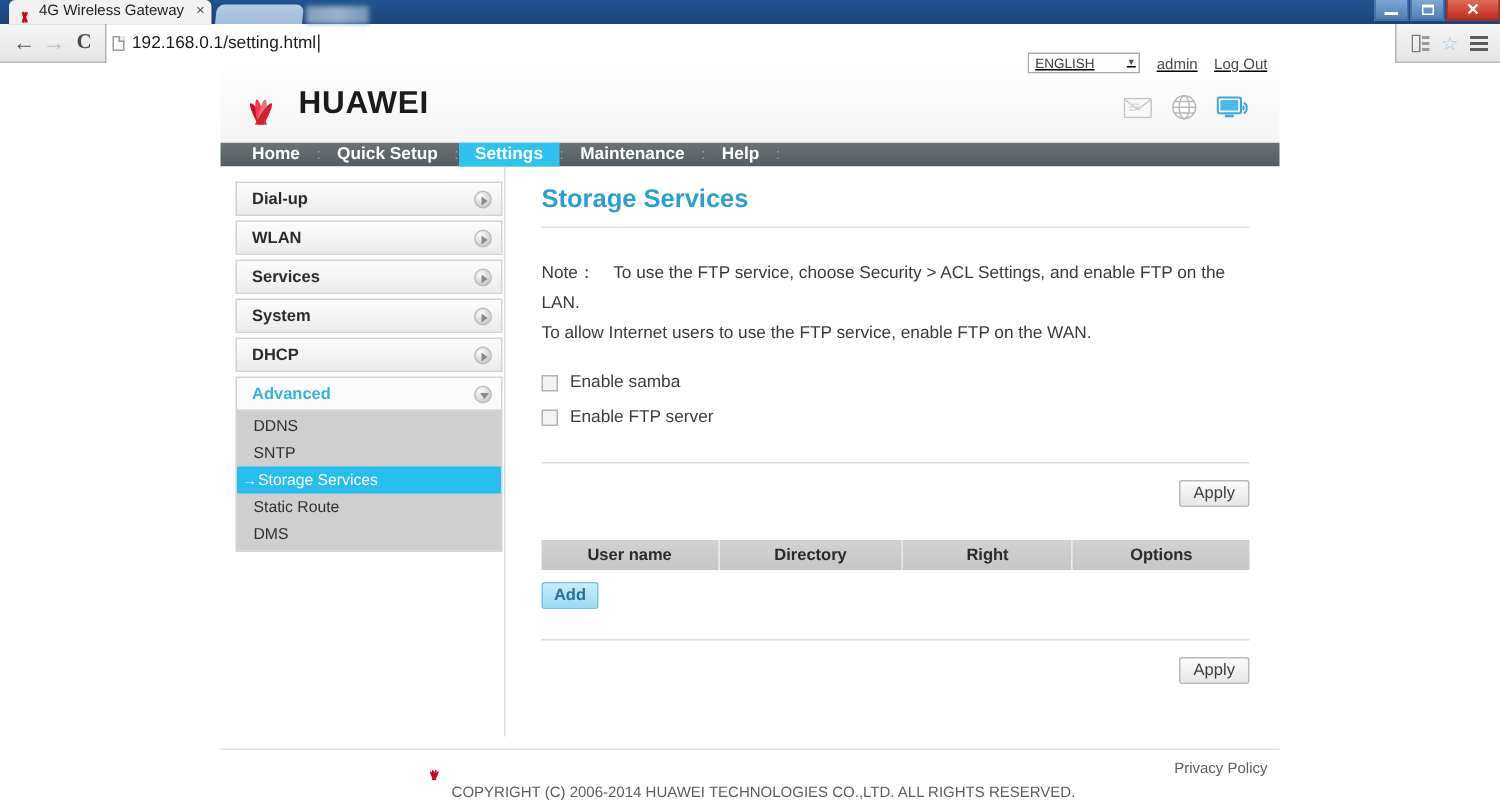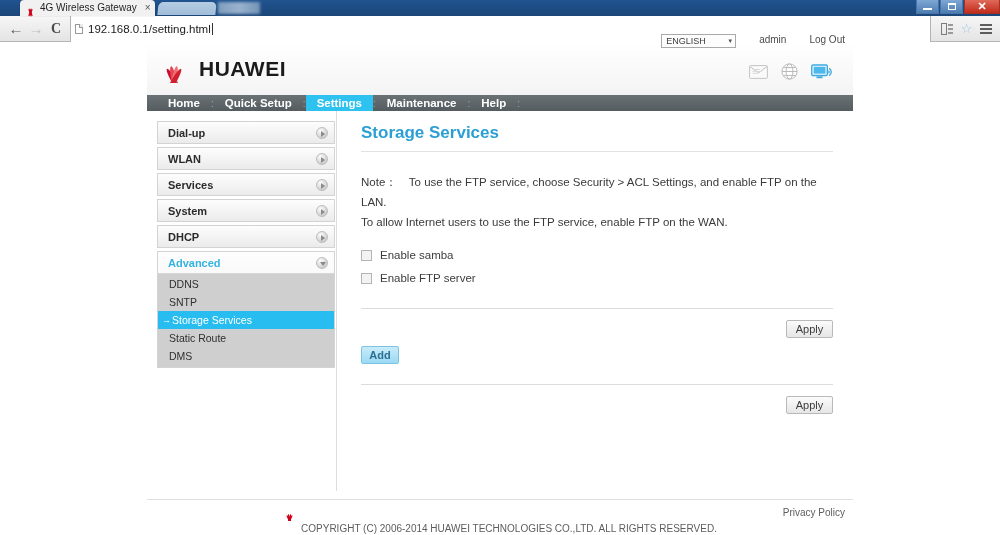--- a/index.html
+++ b/index.html
@@ -13,22 +13,22 @@
   }
 
   
   #browser-chrome { width: 1000px; }
 
   .tabstrip {
     height: 16px;
     background: linear-gradient(#20538f, #1b4679);
     position: relative;
     display: flex;
-    align-items: center;
-    padding-left: 20px;
+    align-items: flex-end;
+    padding-left: 6px;
   }
   .tab {
     height: 16px;
     background: #f1f1f1;
     border-top-left-radius: 4px;
     border-top-right-radius: 4px;
     display: flex;
     align-items: center;
     padding: 0 4px 0 5px;
     max-width: 150px;
@@ -201,25 +201,26 @@
   }
 
   .header-right {
     position: absolute;
     right: 8px;
     top: -8px;
     text-align: right;
   }
   .hr-row1 {
     display: flex;
-    align-items: flex-start;
+    align-items: flex-end;
     justify-content: flex-end;
-    gap: 23px;
+    gap: 11px;
     height: 15px;
     overflow: hidden;
+    text-decoration: underline;
   }
   .lang-select {
     width: 75px; height: 14px;
     border: 1px solid #a9a9a9;
     background: #fdfdfd;
     font-size: 9px;
     color: #3a3a3a;
     display: flex; align-items: center;
     justify-content: space-between;
     padding: 0 2px 0 4px;
@@ -686,20 +687,31 @@
             <span class="chk-box"></span>
             <span class="chk-label">Enable FTP server</span>
           </div>
         </div>
 
         <div class="hr-line"></div>
         <div class="btn-row">
           <button class="btn-apply">Apply</button>
         </div>
 
+        <table class="tbl">
+          <thead>
+            <tr>
+              <th style="width:25%">User name</th>
+              <th style="width:26%">Directory</th>
+              <th style="width:24%">Right</th>
+              <th style="width:25%">Options</th>
+            </tr>
+          </thead>
+          <tbody></tbody>
+        </table>
 
         <button class="btn-add">Add</button>
 
         <div class="hr-line"></div>
         <div class="btn-row">
           <button class="btn-apply">Apply</button>
         </div>
       </div>
     </div>
 

